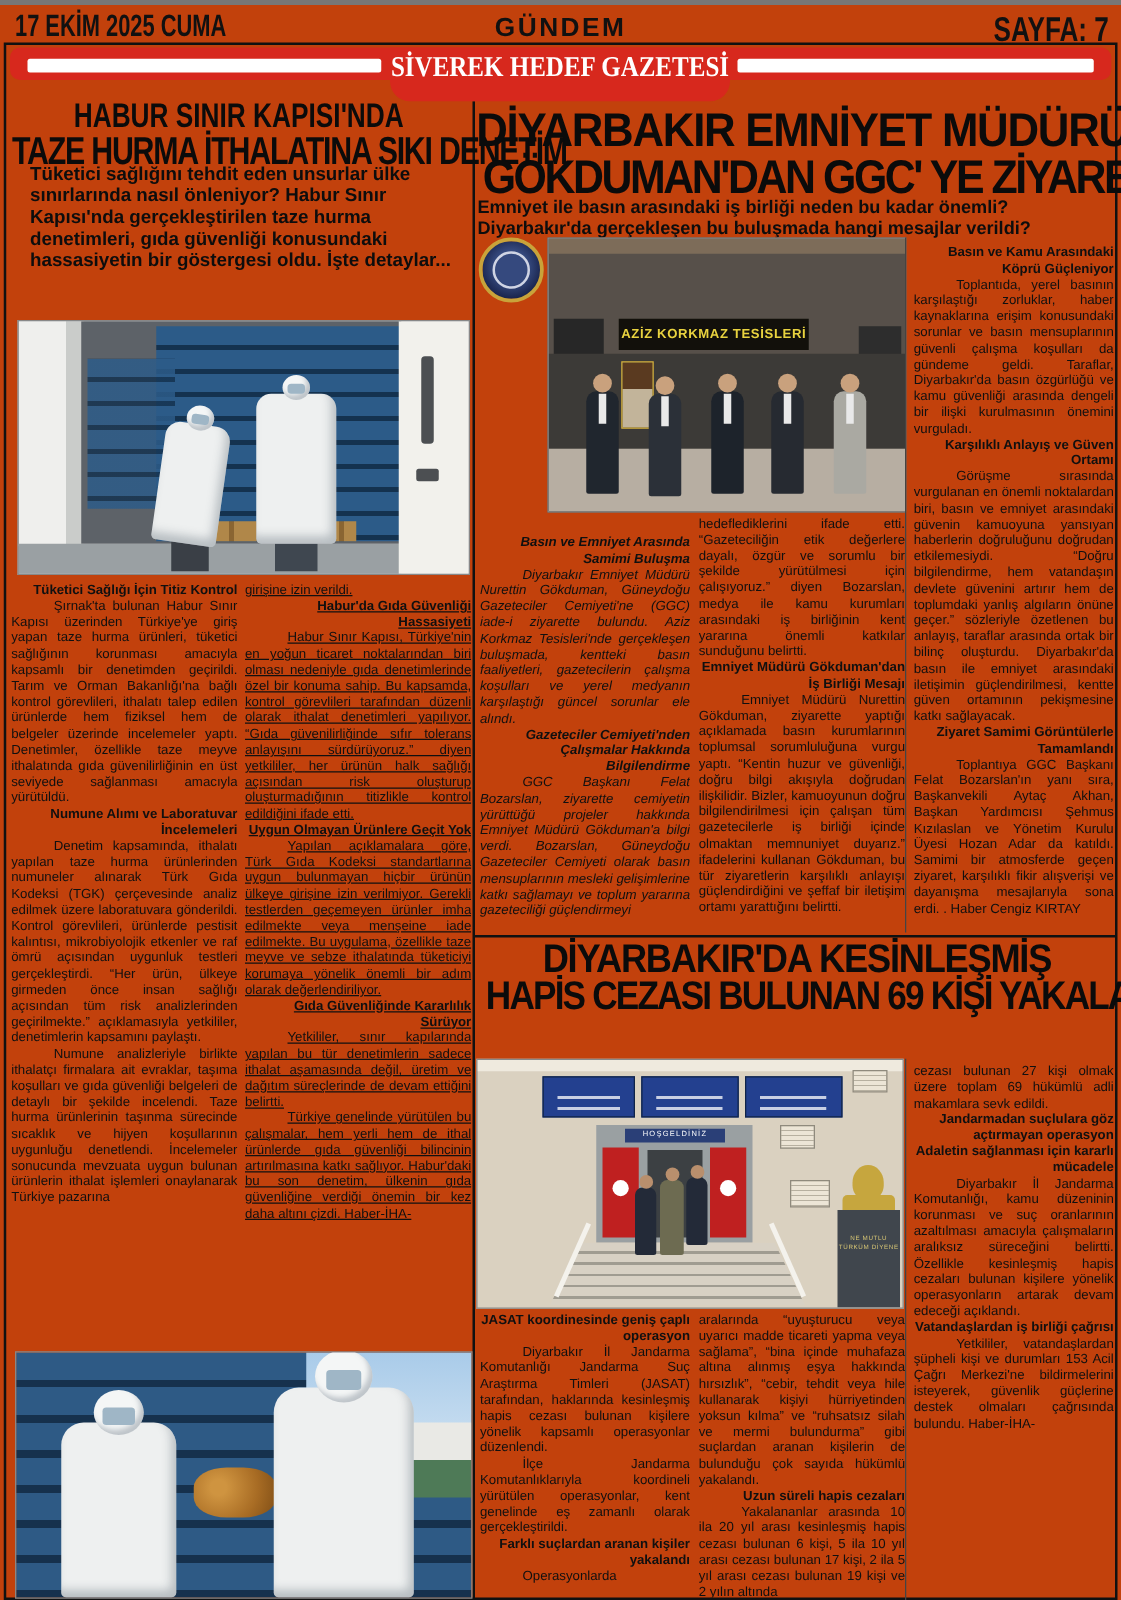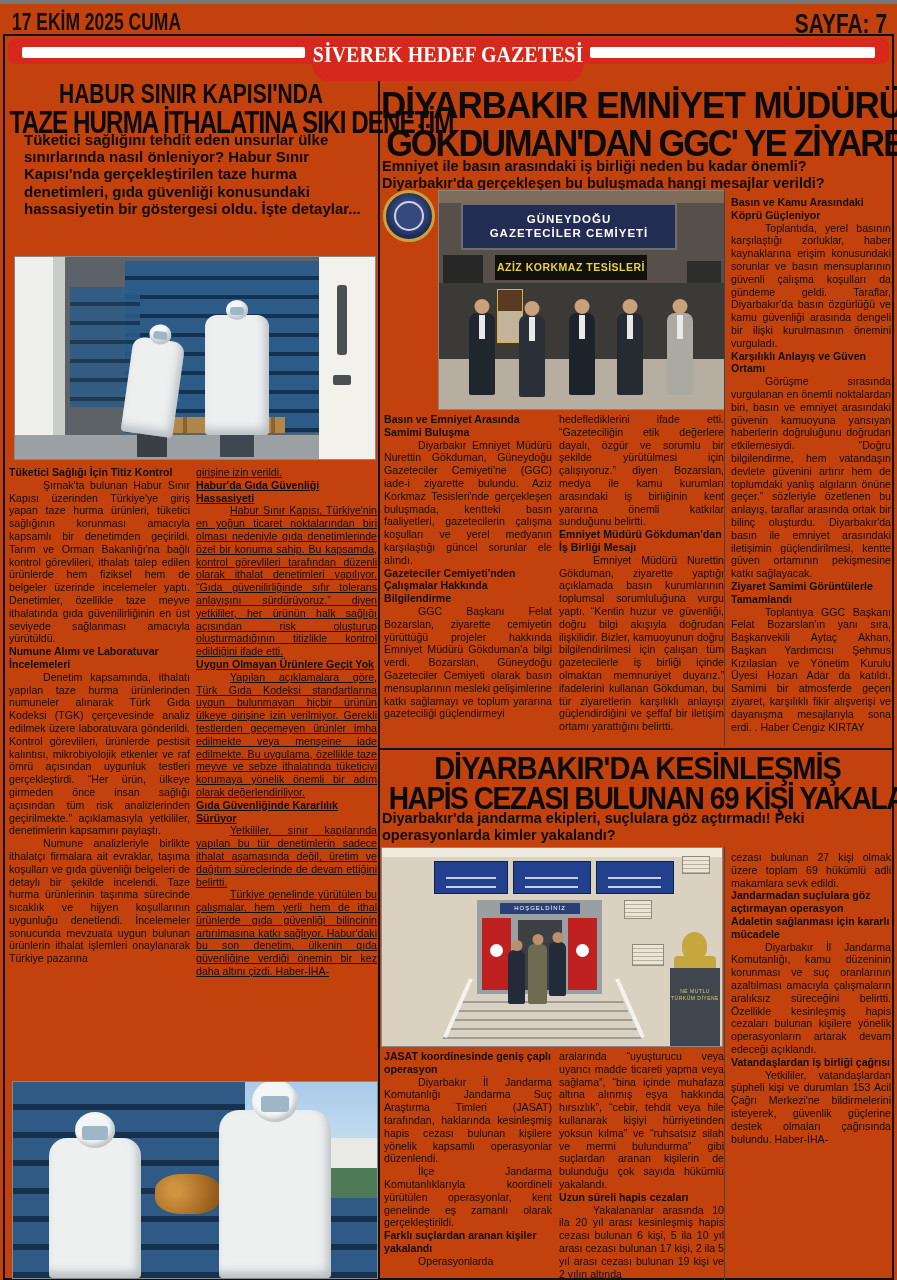--- a/index.html
+++ b/index.html
@@ -34,26 +34,26 @@
   .ggc-h1{left:381px;width:513px;top:79px;font-size:35px;letter-spacing:-1px;transform:scaleY(1.08);transform-origin:center top;}
   .ggc-h2{left:381px;width:513px;top:117px;font-size:35px;letter-spacing:-2px;transform:scale(.98,1.08);transform-origin:center top;}
   .subtitle{font-size:14.5px;font-weight:bold;line-height:17px;color:#0d0d0d;}
   .ggc-sub{left:382px;width:508px;top:154px;}
   .jasat-h1{left:381px;width:513px;top:746px;font-size:29px;letter-spacing:-1px;transform:scaleY(1.1);transform-origin:center top;}
   .jasat-h2{left:381px;width:513px;top:776px;font-size:29px;letter-spacing:-1.5px;transform:scale(.97,1.1);transform-origin:center top;}
   .jasat-sub{left:382px;width:505px;top:806px;}
 
   
   .textcol{font-size:10.6px;line-height:12.8px;text-align:justify;color:#101010;overflow:hidden;}
-  .blk.subhead{font-weight:bold;text-align:left;}
+  .blk.subhead{font-weight:bold;text-align:right;}
   .blk.para{text-indent:34px;}
   .blk.cont{text-indent:0;}
   .habur-c1{left:9px;top:462px;width:181px;height:602px;}
   .habur-c2{left:196px;top:462px;width:181px;height:602px;text-decoration:underline;}
-  .ggc-c1{left:384px;top:409px;width:168px;height:332px;}
+  .ggc-c1{left:384px;top:424px;width:168px;height:332px;font-style:italic;}
   .ggc-c2{left:559px;top:409px;width:165px;height:332px;}
   .ggc-c3{left:731px;top:192px;width:160px;height:556px;}
   .jasat-c1{left:384px;top:1046px;width:168px;height:228px;}
   .jasat-c2{left:559px;top:1046px;width:165px;height:228px;}
   .jasat-c3{left:731px;top:847px;width:160px;height:428px;}
 
   
   .photo{overflow:hidden;border:1px solid #888;}
   .photo *{position:absolute;}
   
@@ -137,20 +137,21 @@
   
   .ggc-logo{left:383px;top:186px;width:52px;height:52px;border-radius:50%;background:radial-gradient(circle at 50% 45%,#35497e 0 40%,#18224a 75%);border:3px solid #c9a33a;box-sizing:border-box;}
   .ggc-logo::before{content:"";position:absolute;inset:8px;border:2px solid #cfd4e4;border-radius:50%;}
 </style>
 </head>
 <body>
 
 <div class="page">
 
   <div class="abs h-date">17 EKİM 2025 CUMA</div>
+  <div class="abs h-section">GÜNDEM</div>
   <div class="abs h-page">SAYFA: 7</div>
 
   <div class="abs frame"></div>
   <div class="abs vline"></div>
   <div class="abs hsep"></div>
 
   <div class="abs banner-bar"></div>
   <div class="abs banner-tab"></div>
   <div class="abs banner-slot slot-l"></div>
   <div class="abs banner-slot slot-r"></div>
@@ -205,21 +206,20 @@
   <div class="abs headline ggc-h1">DİYARBAKIR EMNİYET MÜDÜRÜ</div>
   <div class="abs headline ggc-h2">GÖKDUMAN'DAN GGC' YE ZİYARET</div>
   <div class="abs subtitle ggc-sub">Emniyet ile basın arasındaki iş birliği neden bu kadar önemli? Diyarbakır'da gerçekleşen bu buluşmada hangi mesajlar verildi?</div>
 
   <div class="abs ggc-logo"></div>
 
   <div class="abs photo photo3">
     <div class="g-roof"></div>
     <div class="g-win1"></div>
     <div class="g-win2"></div>
-    <div class="g-sign1"><span style="position:static">GÜNEYDOĞU</span><br><span style="position:static">GAZETECİLER CEMİYETİ</span></div>
     <div class="g-sign2">AZİZ KORKMAZ TESİSLERİ</div>
     <div class="g-dark"></div>
     <div class="g-poster"></div>
     <div class="g-ground"></div>
     <div class="gman gm1"></div>
     <div class="gman gm2"></div>
     <div class="gman gm3"></div>
     <div class="gman gm4"></div>
     <div class="gman gm5"></div>
   </div>
@@ -240,21 +240,20 @@
       <div class="blk subhead">Basın ve Kamu Arasındaki Köprü Güçleniyor</div>
       <div class="blk para">Toplantıda, yerel basının karşılaştığı zorluklar, haber kaynaklarına erişim konusundaki sorunlar ve basın mensuplarının güvenli çalışma koşulları da gündeme geldi. Taraflar, Diyarbakır'da basın özgürlüğü ve kamu güvenliği arasında dengeli bir ilişki kurulmasının önemini vurguladı.</div>
       <div class="blk subhead">Karşılıklı Anlayış ve Güven Ortamı</div>
       <div class="blk para">Görüşme sırasında vurgulanan en önemli noktalardan biri, basın ve emniyet arasındaki güvenin kamuoyuna yansıyan haberlerin doğruluğunu doğrudan etkilemesiydi. “Doğru bilgilendirme, hem vatandaşın devlete güvenini artırır hem de toplumdaki yanlış algıların önüne geçer.” sözleriyle özetlenen bu anlayış, taraflar arasında ortak bir bilinç oluşturdu. Diyarbakır'da basın ile emniyet arasındaki iletişimin güçlendirilmesi, kentte güven ortamının pekişmesine katkı sağlayacak.</div>
       <div class="blk subhead">Ziyaret Samimi Görüntülerle Tamamlandı</div>
       <div class="blk para">Toplantıya GGC Başkanı Felat Bozarslan'ın yanı sıra, Başkanvekili Aytaç Akhan, Başkan Yardımcısı Şehmus Kızılaslan ve Yönetim Kurulu Üyesi Hozan Adar da katıldı. Samimi bir atmosferde geçen ziyaret, karşılıklı fikir alışverişi ve dayanışma mesajlarıyla sona erdi. . Haber Cengiz KIRTAY</div>
     </div>
 
   <div class="abs headline jasat-h1">DİYARBAKIR'DA KESİNLEŞMİŞ</div>
   <div class="abs headline jasat-h2">HAPİS CEZASI BULUNAN 69 KİŞİ YAKALANDI</div>
-  <div class="abs subtitle jasat-sub">Diyarbakır'da jandarma ekipleri, suçlulara göz açtırmadı! Peki operasyonlarda kimler yakalandı?</div>
 
   <div class="abs photo photo4">
     <div class="j-top"></div>
     <div class="j-sign j-s1"></div>
     <div class="j-sign j-s2"></div>
     <div class="j-sign j-s3"></div>
     <div class="j-alcove"></div>
     <div class="j-doorsign">HOŞGELDİNİZ</div>
     <div class="j-flag j-fl"></div>
     <div class="j-flag j-fr"></div>

